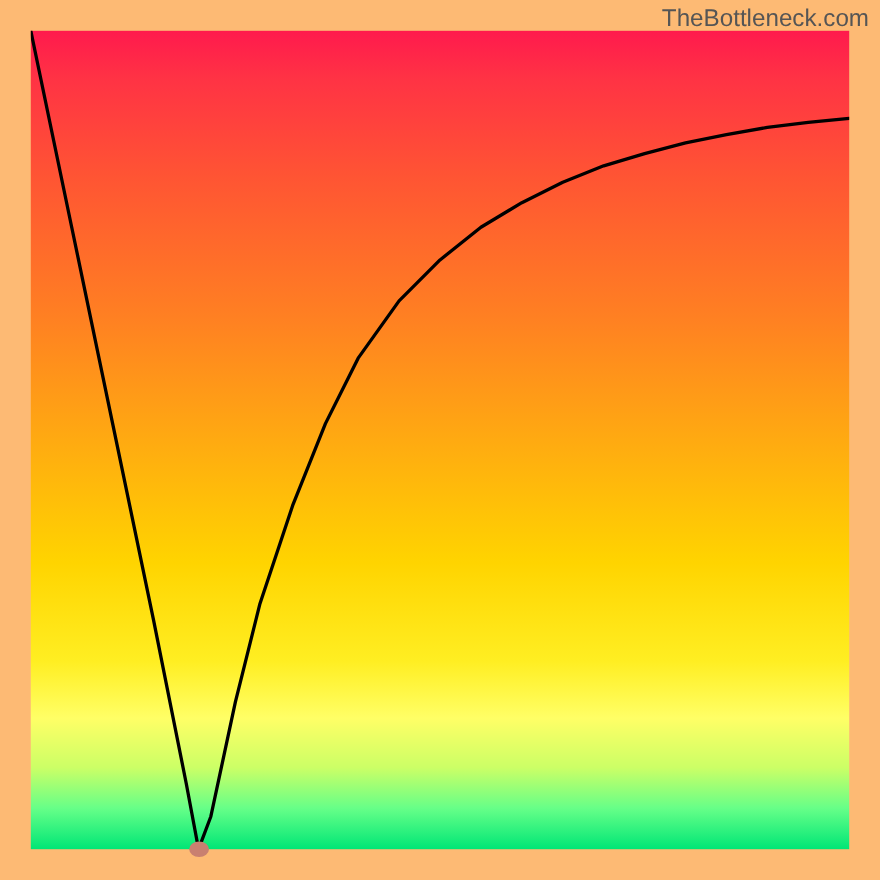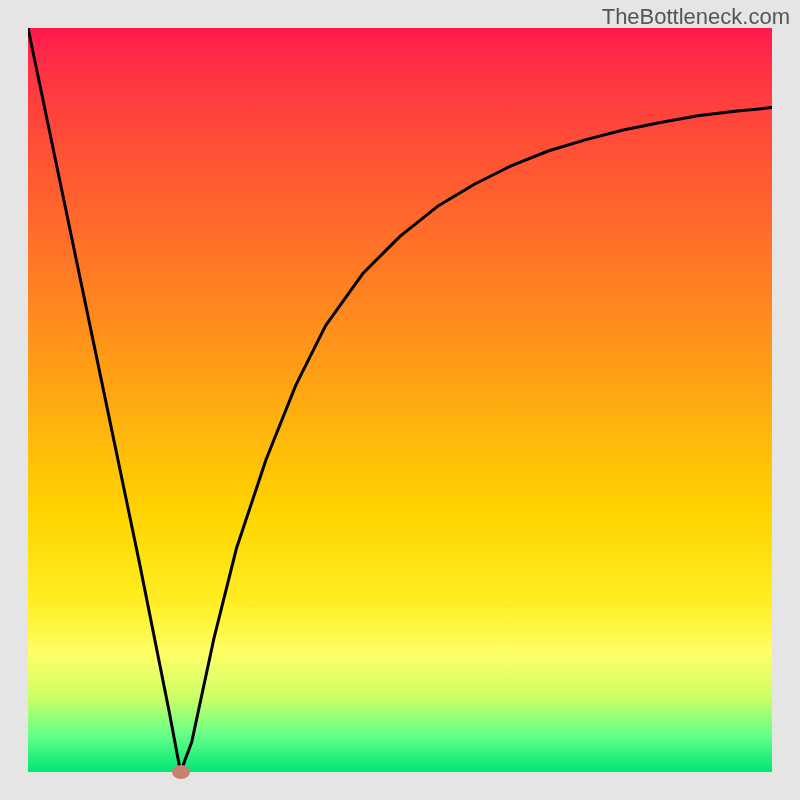--- a/index.html
+++ b/index.html
@@ -7,21 +7,21 @@
     padding: 0;
     width: 800px;
     height: 800px;
     overflow: hidden;
     font-family: Arial, sans-serif;
   }
   .chart-container {
     position: relative;
     width: 800px;
     height: 800px;
-    background: #e5e5e5;
+    background: #fdba74;
   }
   .plot-area {
     position: absolute;
     left: 28px;
     top: 28px;
     width: 744px;
     height: 744px;
     background: linear-gradient(to bottom,
       #ff1a4d 0%,
       #ff3344 6%,

